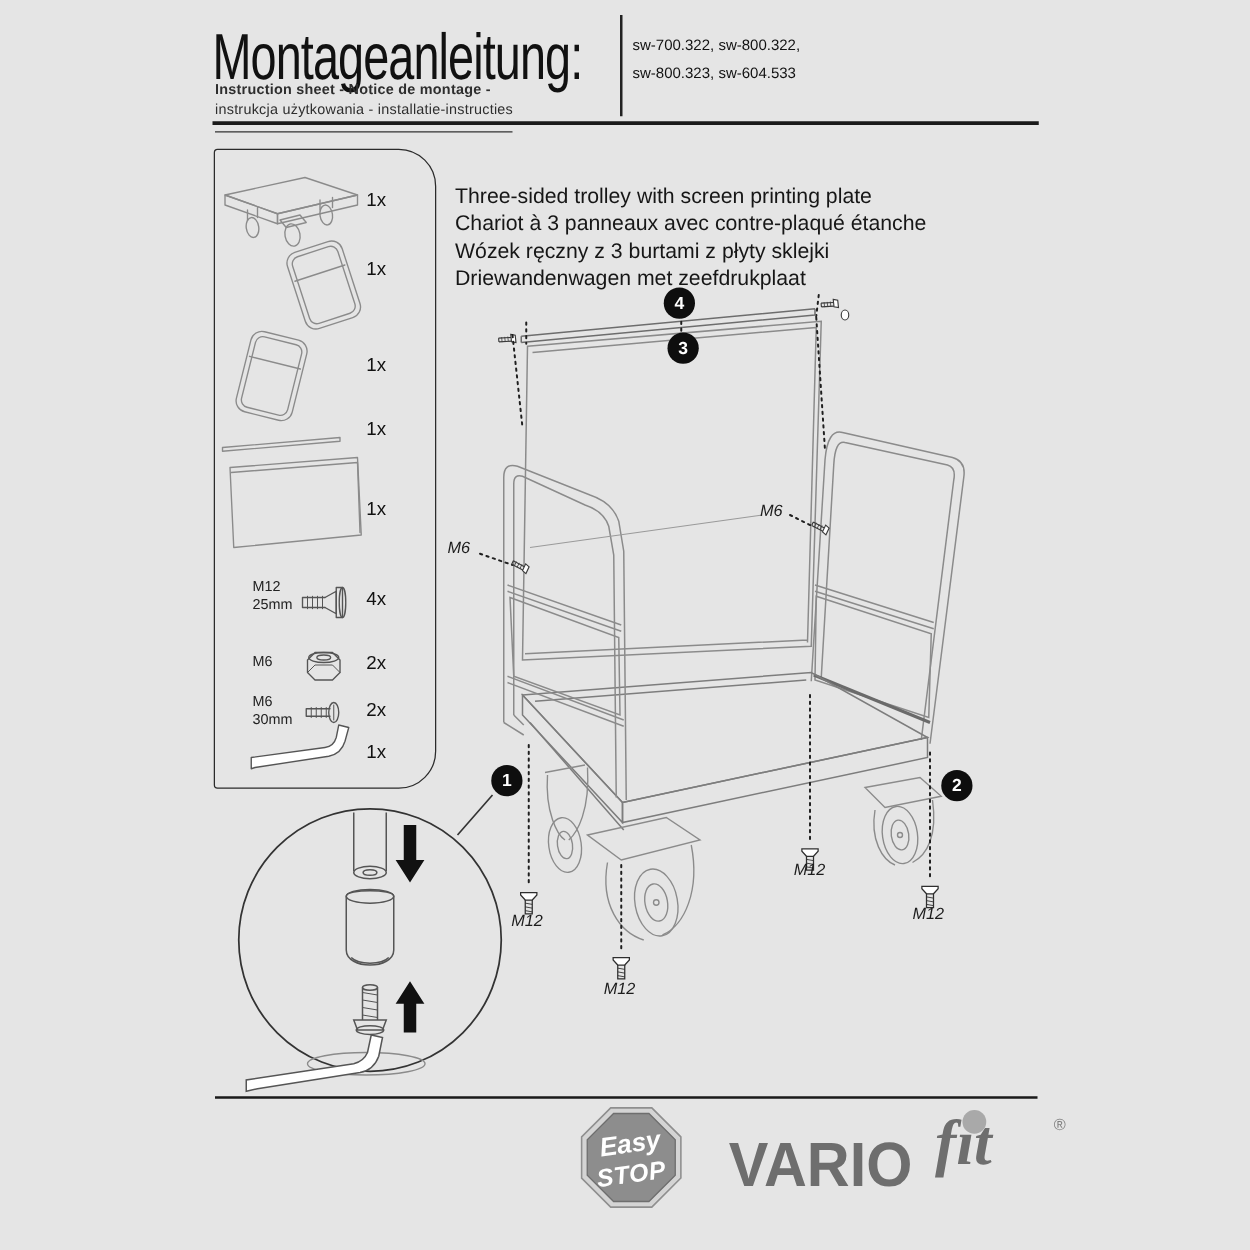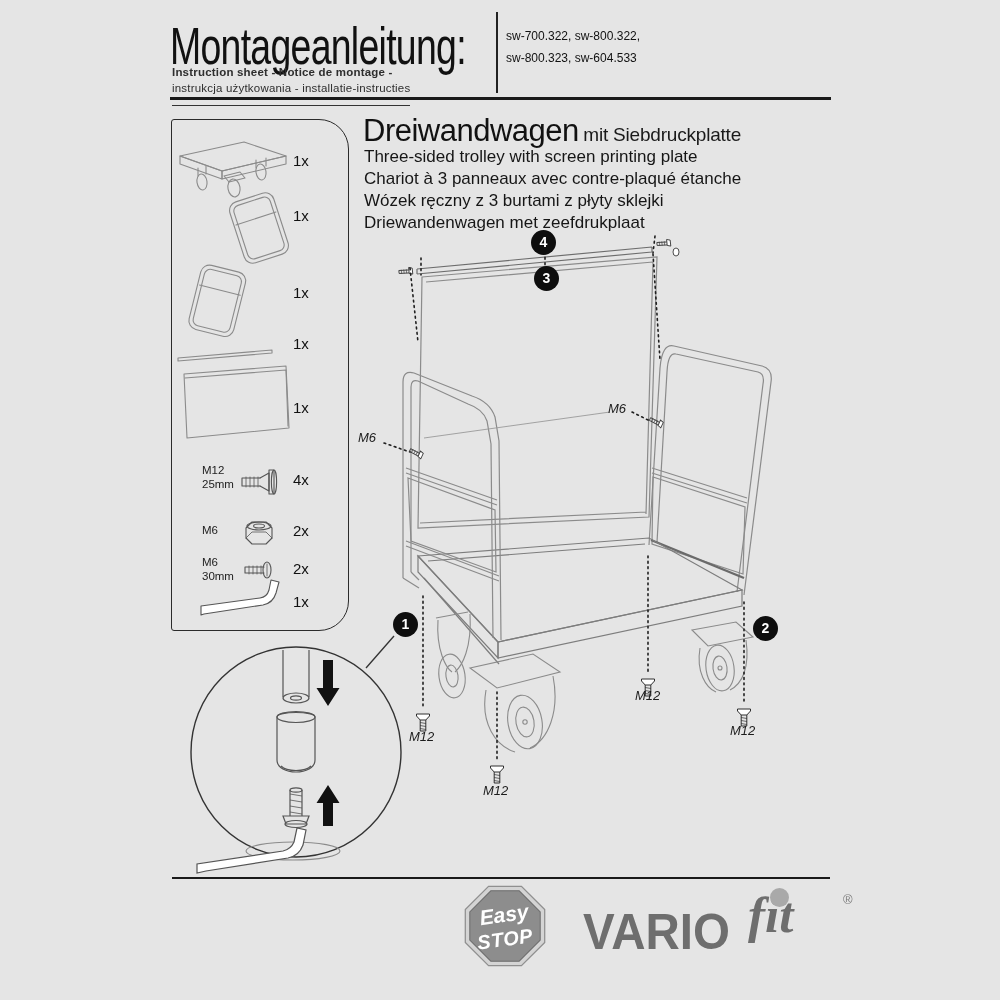--- a/index.html
+++ b/index.html
@@ -118,24 +118,20 @@
   <div class="abs qty" style="left:293px;top:522px;">2x</div>
   <div class="abs qty" style="left:293px;top:560px;">2x</div>
   <div class="abs qty" style="left:293px;top:593px;">1x</div>
 
   <div class="abs hwlab" style="left:202px;top:464px;">M12</div>
   <div class="abs hwlab" style="left:202px;top:478px;">25mm</div>
   <div class="abs hwlab" style="left:202px;top:524px;">M6</div>
   <div class="abs hwlab" style="left:202px;top:556px;">M6</div>
   <div class="abs hwlab" style="left:202px;top:570px;">30mm</div>
 
-  <div class="abs" style="left:363px;top:113px;">
-    <span class="prod-title">Dreiwandwagen</span>
-    <span class="prod-suffix">mit Siebdruckplatte</span>
-  </div>
   <div class="abs prod-line" style="left:364px;top:146px;">Three-sided trolley with screen printing plate</div>
   <div class="abs prod-line" style="left:364px;top:168px;">Chariot à 3 panneaux avec contre-plaqué étanche</div>
   <div class="abs prod-line" style="left:364px;top:190px;">Wózek ręczny z 3 burtami z płyty sklejki</div>
   <div class="abs prod-line" style="left:364px;top:212px;">Driewandenwagen met zeefdrukplaat</div>
 
   <svg class="abs" style="left:170px;top:230px;" width="680" height="650" viewBox="170 230 680 650">
     <defs>
       <g id="boltM12" stroke="#2e2e2e" fill="#fff" stroke-width="1">
         <path d="M-6.5,0 L6.5,0 L6.5,2 L2.8,6 L-2.8,6 L-6.5,2 Z"></path>
         <path d="M-2.8,6 L-2.8,17 L2.8,17 L2.8,6" fill="none"></path>

